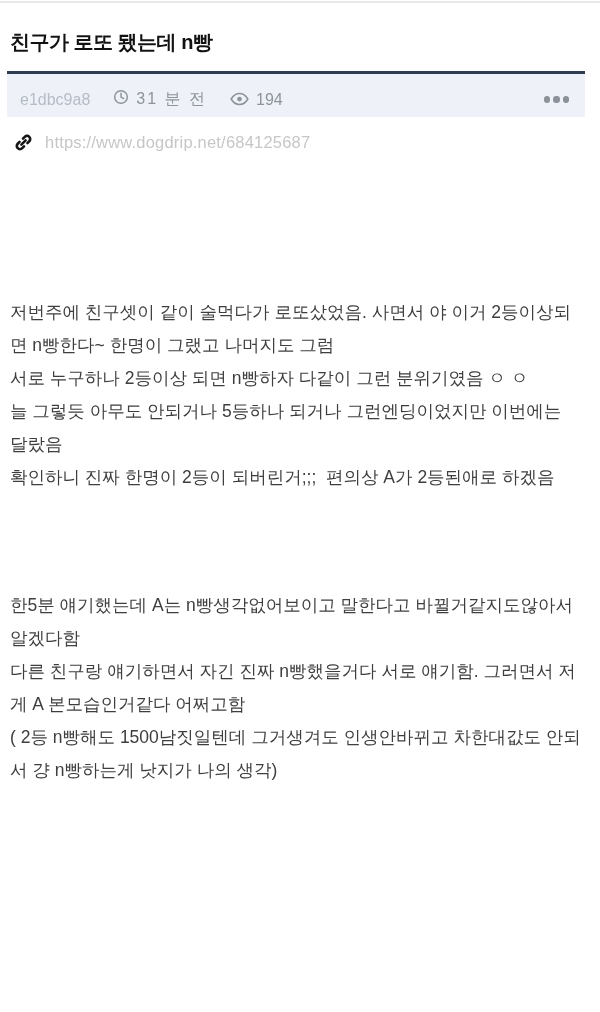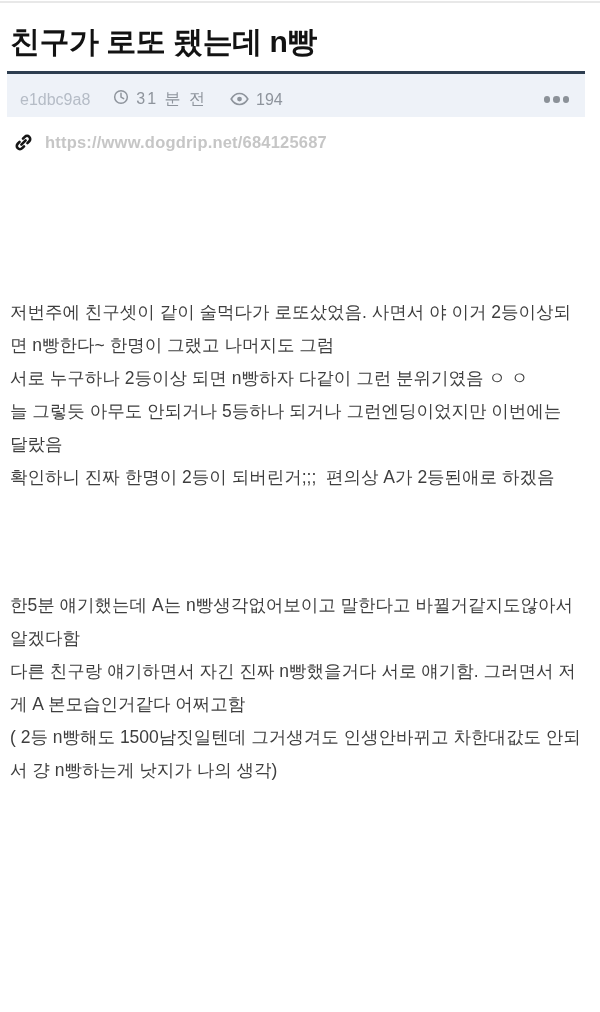--- a/index.html
+++ b/index.html
@@ -17,41 +17,41 @@
   *{box-sizing:border-box;margin:0;padding:0;}
   html,body{background:#ffffff;}
   body{
     width:600px;height:1012px;overflow:hidden;position:relative;
     font-family:"Liberation Sans","DejaVu Sans",sans-serif;
   }
   .top-line{position:absolute;top:1px;left:0;width:600px;height:2px;background:var(--top_line);}
   .container{margin-left:7px;width:578px;}
   h1.post-title{
     margin:25px 0 12px 3px;
-    font-size:30px;line-height:34px;font-weight:700;color:var(--title);
+    font-size:20px;line-height:34px;font-weight:700;color:var(--title);
     letter-spacing:-0.5px;
   }
   .title-divider{width:100%;height:3px;background:var(--divider);}
   .meta-bar{
     width:100%;height:43px;background:var(--meta_bg);
     display:flex;align-items:center;padding:8px 16px 0 13px;
     font-size:16px;color:var(--meta_text);
   }
   .author{color:var(--author);cursor:pointer;}
   .meta-item{display:flex;margin-left:23px;}
   .meta-item svg{display:block;margin-right:7px;}
   .meta-item .meta-text{letter-spacing:2px;}
   .spacer{flex:1;}
   .more-btn{
     background:none;border:none;display:flex;align-items:center;gap:3px;
     cursor:pointer;padding:4px 0;
   }
   .more-btn .dot{width:6.5px;height:6.5px;border-radius:50%;background:var(--ellipsis);display:block;}
   .link-row{
-    display:flex;align-items:center;margin:13px 0 0 6px;height:24px;font-weight:bold;
+    display:flex;align-items:center;margin:13px 0 0 6px;height:24px;
   }
   .link-icon{display:block;width:21px;height:21px;color:var(--link_icon);}
   .link-icon svg{display:block;width:100%;height:100%;}
   a.url{
     margin-left:11px;font-size:16.5px;color:var(--url);text-decoration:none;
     letter-spacing:0.2px;
   }
   .post-body{
     margin:76px 0 0 3px;width:572px;
     font-size:17.5px;line-height:33px;color:var(--body_text);

